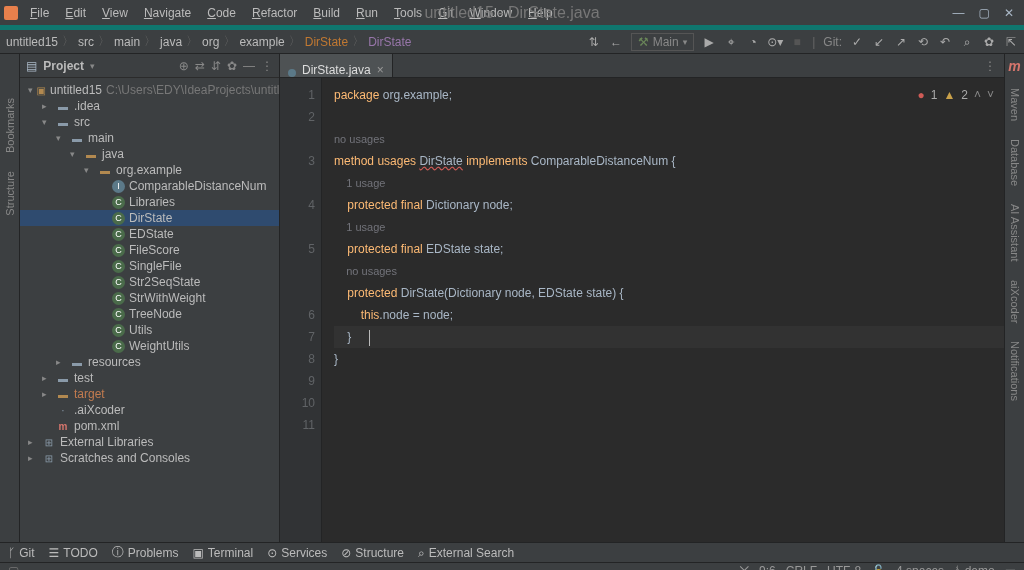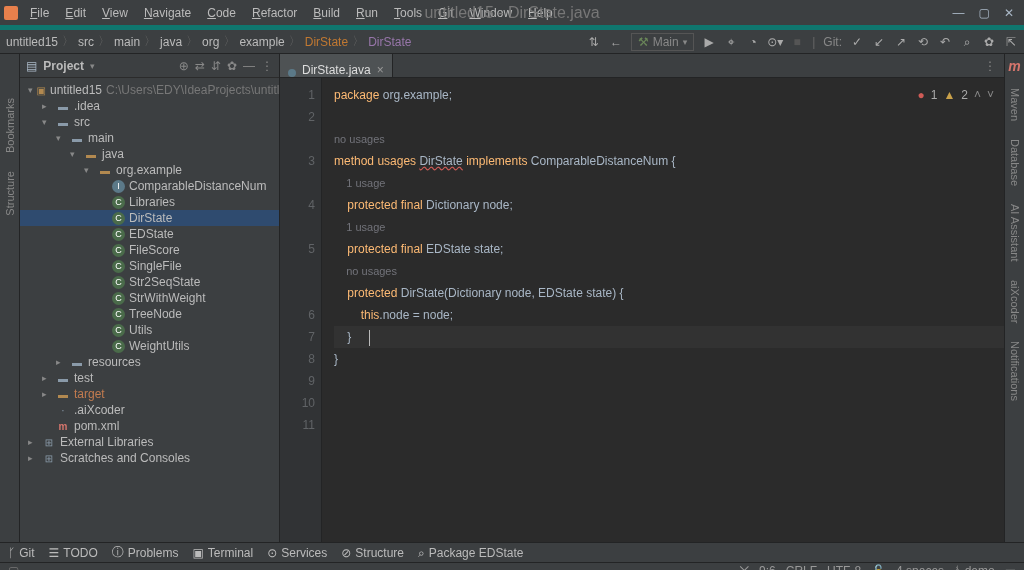--- a/index.html
+++ b/index.html
@@ -392,21 +392,21 @@
     <div class="item">
       <span>⊙</span>
       <span>Services</span>
     </div>
     <div class="item">
       <span>⊘</span>
       <span>Structure</span>
     </div>
     <div class="item">
       <span>⌕</span>
-      <span>Package EDState</span>
+      <span>External Search</span>
     </div>
   </div>
 
 <div class="statusbar">
   <span style="margin-right:6px">▢</span>
   <div class="right">
     <span>⨉</span>
     <span>9:6</span>
     <span>CRLF</span>
     <span>UTF-8</span>

